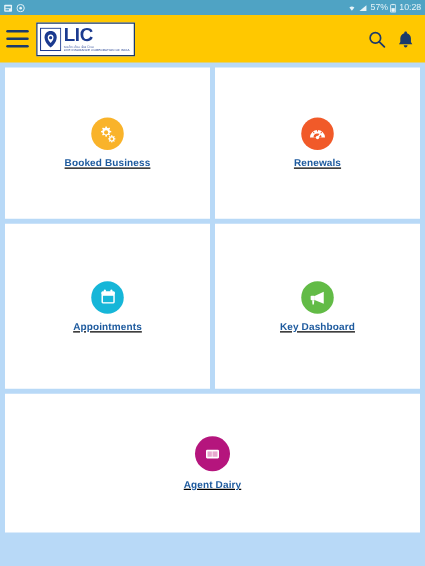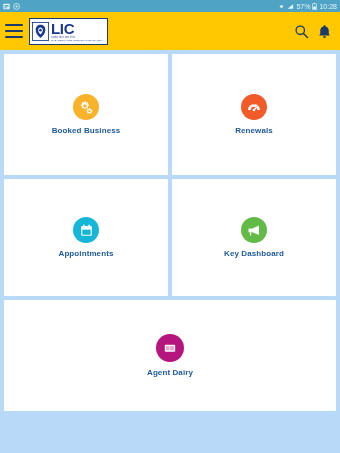--- a/index.html
+++ b/index.html
@@ -93,23 +93,24 @@
   .grid-row { display: flex; gap: 4px; }
   .card {
     background: #ffffff;
     flex: 1;
     display: flex;
     flex-direction: column;
     align-items: center;
     justify-content: center;
     cursor: pointer;
     box-shadow: 0 0 0 0 rgba(0,0,0,0);
+    text-decoration: underline;
   }
   .row-1 .card { height: 121px; }
-  .row-2 .card { height: 117px; }
+  .row-2 .card { height: 132px; }
   .row-3 .card { height: 111px; align-items: center; }
 
   .tile-icon {
     width: 26px; height: 26px;
     border-radius: 50%;
     display: flex;
     align-items: center;
     justify-content: center;
     margin-bottom: 6px;
   }

